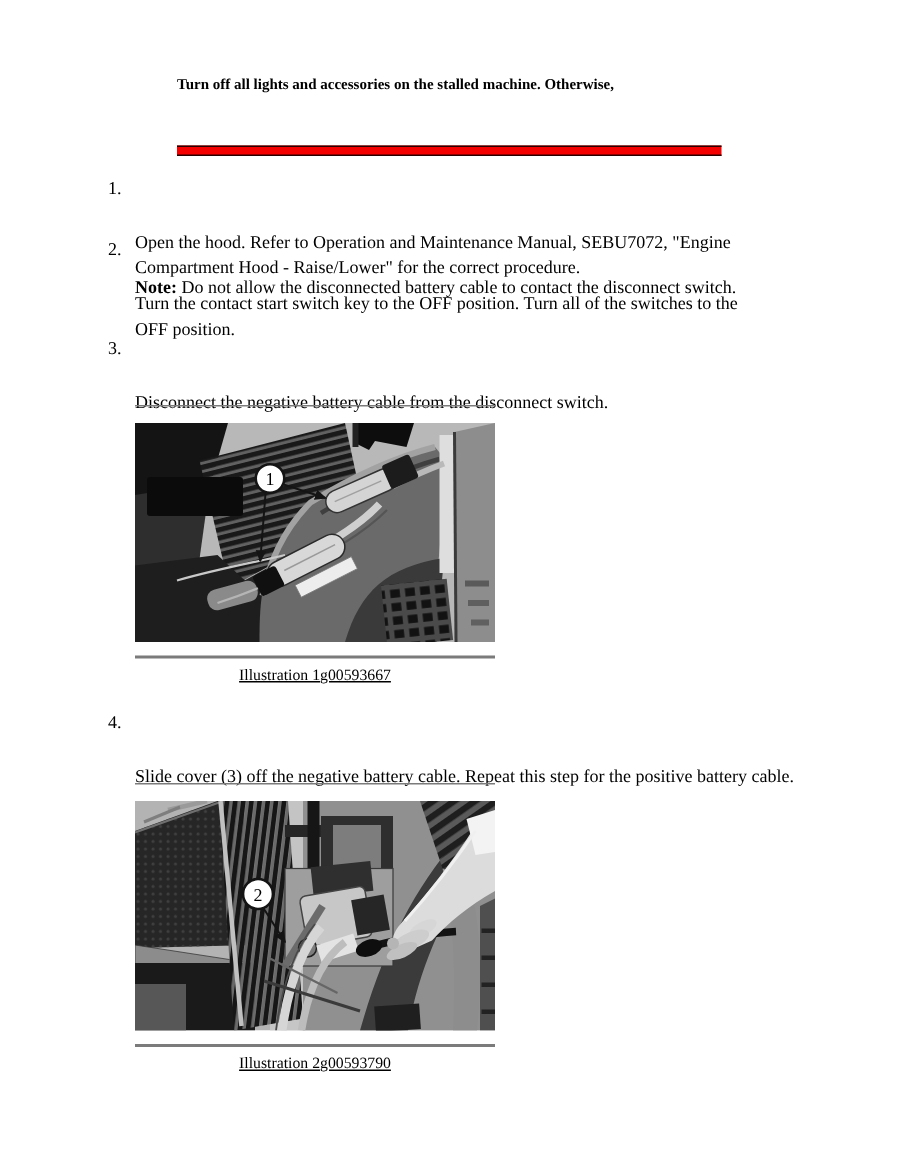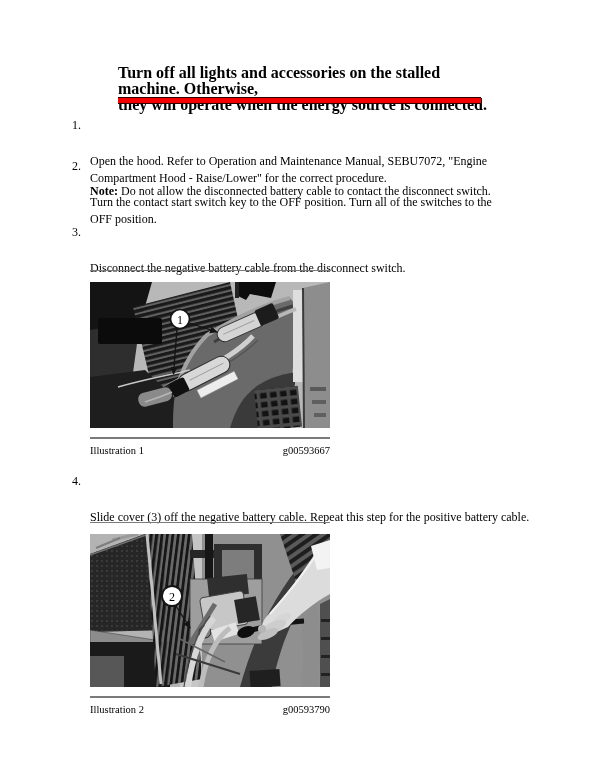--- a/index.html
+++ b/index.html
@@ -1,52 +1,51 @@
 <!DOCTYPE html>
 <html><head>
 <meta charset="utf-8">
 <style>
   html,body{margin:0;padding:0;}
   body{width:600px;height:776px;background:#ffffff;font-family:"Liberation Serif", serif;color:#000;}
   .page{position:relative;width:600px;height:776px;background:#fff;overflow:hidden;}
 
-  .warning{position:absolute;left:118px;top:65px;width:380px;
-           font-weight:bold;font-size:16px;line-height:16px;}
+  .warning{position:absolute;left:118px;top:49px;width:380px;
+           font-weight:bold;font-size:10px;line-height:16px;}
   .redbar{position:absolute;left:118px;top:97px;width:363px;height:5px;
           background:#f40000;border-top:1px solid #2a0000;border-bottom:1px solid #2a0000;}
 
   .step{position:absolute;left:72px;display:flex;font-size:12px;line-height:16.5px;}
   .step .num{width:18px;flex:none;}
   .step .txt{width:420px;margin-top:36px;}
   #step1{top:117px;}
   #step2{top:158px;}
   #step3{top:224px;}
   #step4{top:473px;}
   #step4 .txt{width:452px;}
   .note{position:absolute;left:90px;top:183px;width:420px;font-size:12px;line-height:16.5px;}
   .note .lbl{font-weight:bold;}
 
   .illus{position:absolute;left:90px;width:240px;}
   #illus1{top:270px;}
   #illus2{top:522px;}
   .rule{height:1.4px;background:#7b7b7b;}
   .photo{display:block;margin-top:11px;}
   .rule2{margin-top:9px;}
-  .cap{display:flex;justify-content:space-between;font-size:10.5px;margin-top:6px;}
+  .cap{display:flex;justify-content:center;font-size:10.5px;margin-top:6px;text-decoration:underline;}
 
   svg text.callout{font-family:"Liberation Serif", serif;font-size:12px;}
 </style>
 </head>
 <body>
 
 <div class="page">
 
   <div class="warning">
     <div>Turn off all lights and accessories on the stalled machine. Otherwise,</div>
-    <div>they will operate when the energy source is connected.</div>
   </div>
   <div class="redbar"></div>
 
   <div class="step" id="step1">
     <span class="num">1.</span>
     <span class="txt">Open the hood. Refer to Operation and Maintenance Manual, SEBU7072, "Engine Compartment Hood - Raise/Lower" for the correct procedure.</span>
   </div>
 
   <div class="step" id="step2">
     <span class="num">2.</span>

